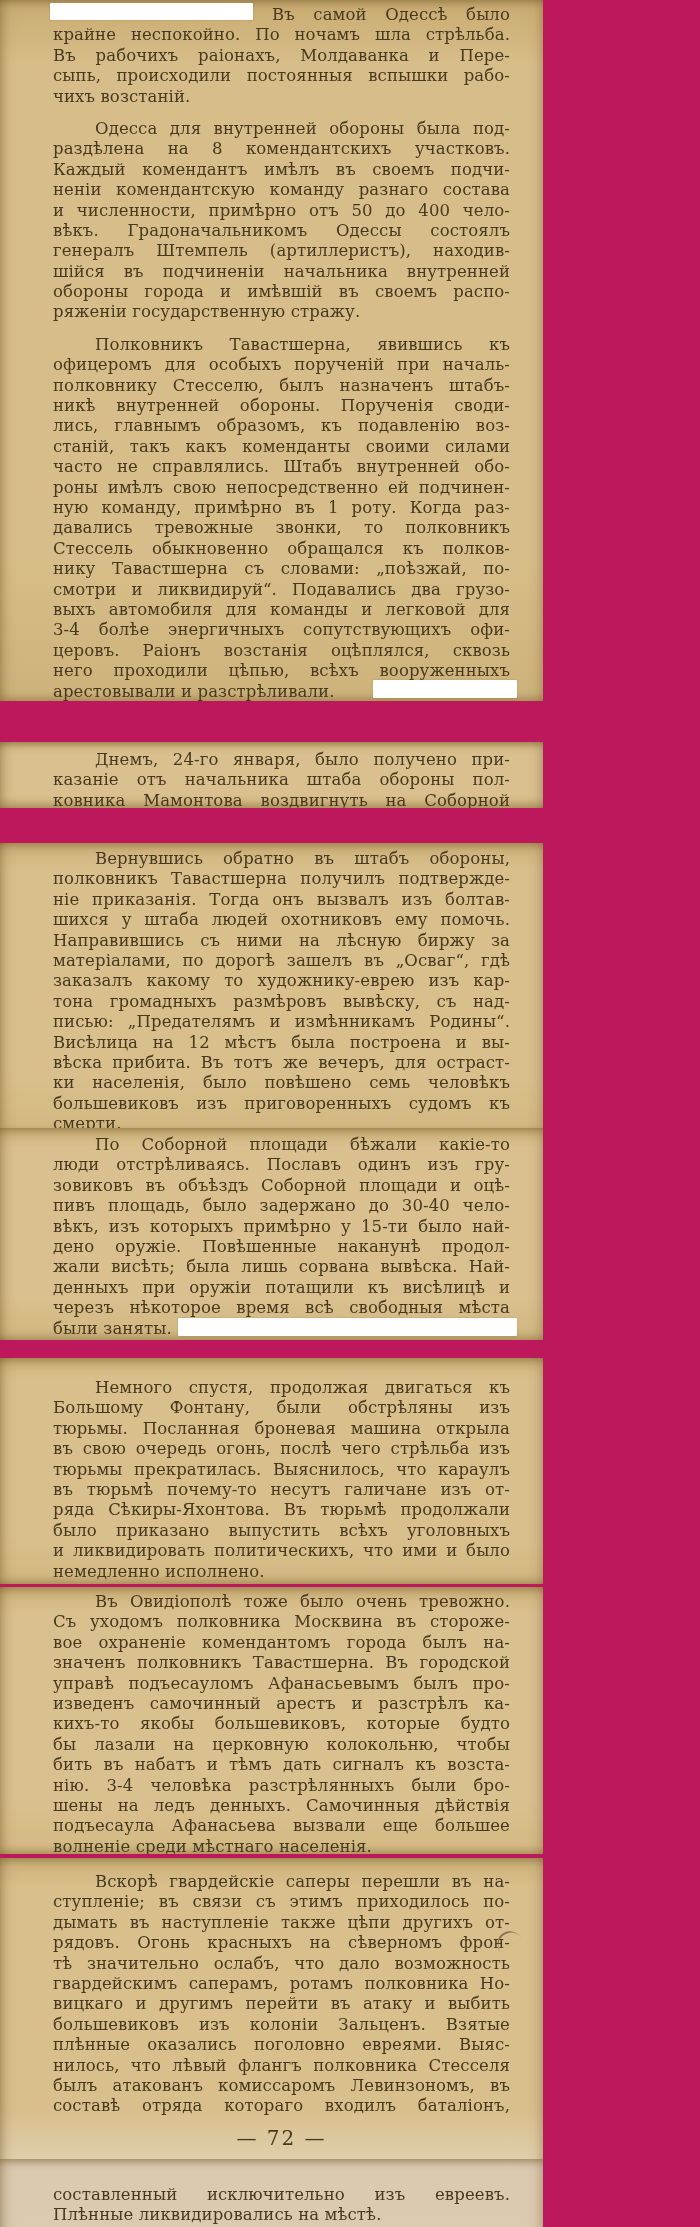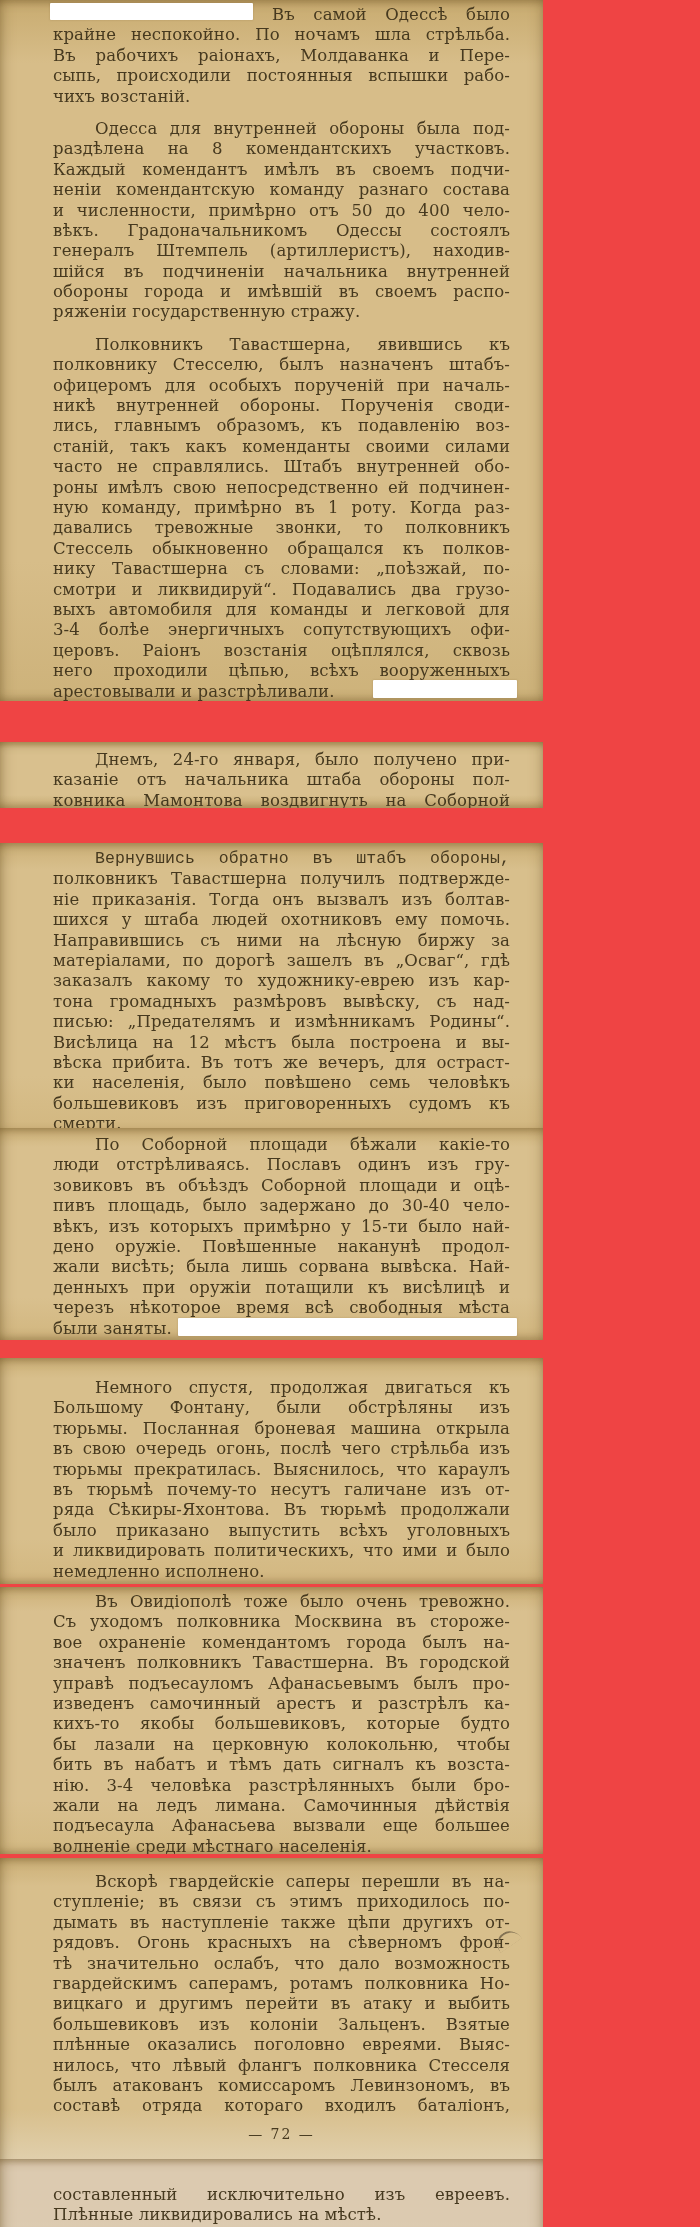--- a/index.html
+++ b/index.html
@@ -1,41 +1,41 @@
 <!DOCTYPE html>
 <html><head>
 <meta charset="utf-8">
 <style>
   html,body{margin:0;padding:0;}
   body{
     width:700px;height:2227px;position:relative;background:#ffffff;
     font-family:"DejaVu Serif","Liberation Serif",serif;
     overflow:hidden;
   }
-  .scan-page{position:absolute;left:0;top:0;width:700px;height:2227px;background:#ef4444;}
+  .scan-page{position:absolute;left:0;top:0;width:700px;height:2227px;background:#be185d;}
   .strip{
     position:absolute;left:0;width:543px;
     box-shadow:
       inset 0 8px 10px -6px rgba(108,82,36,.50),
       inset 0 -8px 10px -6px rgba(108,82,36,.42),
       inset 10px 0 14px -9px rgba(108,82,36,.50),
       inset -10px 0 14px -9px rgba(108,82,36,.38);
     overflow:hidden;
   }
   .col{position:relative;margin-left:53px;width:457px;}
   .line{
     height:20.4px;line-height:20.4px;font-size:16.5px;color:#46391f;
     text-align:justify;text-align-last:justify;
     letter-spacing:0.1px;overflow:hidden;
   }
   .line.last{text-align-last:left;}
   .redaction{position:absolute;background:#ffffff;border-radius:1px;box-shadow:0 0 2px rgba(120,95,45,.35);}
   .pagenum{
     position:absolute;left:53px;width:457px;text-align:center;
-    font-size:14px;color:#46391f;letter-spacing:2px;
+    font-size:20px;color:#46391f;letter-spacing:2px;
   }
   .penmark{
     position:absolute;width:26px;height:13px;border-top:2px solid #6e5f45;
     border-radius:50% 50% 0 0 / 100% 100% 0 0;transform:rotate(-35deg);opacity:.8;
   }
 </style>
 </head>
 <body>
 
 <div class="scan-page" id="scan-page">
@@ -55,22 +55,22 @@
           <div class="line">неніи комендантскую команду разнаго состава</div>
           <div class="line">и численности, примѣрно отъ 50 до 400 чело-</div>
           <div class="line">вѣкъ. Градоначальникомъ Одессы состоялъ</div>
           <div class="line">генералъ Штемпель (артиллеристъ), находив-</div>
           <div class="line">шійся въ подчиненіи начальника внутренней</div>
           <div class="line">обороны города и имѣвшій въ своемъ распо-</div>
           <div class="line last">ряженіи государственную стражу.</div>
         </div>
         <div class="para" style="margin-top: 12px;">
           <div class="line" style="padding-left: 42px;">Полковникъ Тавастшерна, явившись къ</div>
+          <div class="line">офицеромъ для особыхъ порученій при началь-</div>
           <div class="line">полковнику Стесселю, былъ назначенъ штабъ-</div>
-          <div class="line">офицеромъ для особыхъ порученій при началь-</div>
           <div class="line">никѣ внутренней обороны. Порученія своди-</div>
           <div class="line">лись, главнымъ образомъ, къ подавленію воз-</div>
           <div class="line">станій, такъ какъ коменданты своими силами</div>
           <div class="line">часто не справлялись. Штабъ внутренней обо-</div>
           <div class="line">роны имѣлъ свою непосредственно ей подчинен-</div>
           <div class="line">ную команду, примѣрно въ 1 роту. Когда раз-</div>
           <div class="line">давались тревожные звонки, то полковникъ</div>
           <div class="line">Стессель обыкновенно обращался къ полков-</div>
           <div class="line">нику Тавастшерна съ словами: „поѣзжай, по-</div>
           <div class="line">смотри и ликвидируй“. Подавались два грузо-</div>
@@ -91,21 +91,21 @@
           <div class="line">казаніе отъ начальника штаба обороны пол-</div>
           <div class="line">ковника Мамонтова воздвигнуть на Соборной</div>
           <div class="line last">площади висѣлицу.</div>
         </div>
       </div>
       <div class="redaction" style="left: 252px; top: 68px; width: 265px; height: 18px;"></div>
     </div>
     <div class="strip" style="top: 843px; height: 291px; background: linear-gradient(rgb(204, 176, 119) 0%, rgb(216, 191, 140) 9%, rgb(216, 191, 140) 80%, rgb(210, 183, 128) 100%);">
       <div class="col" style="padding-top: 6px;">
         <div class="para">
-          <div class="line" style="padding-left: 42px; font-family: Liberation Mono, monospace;">Вернувшись обратно въ штабъ обороны,</div>
+          <div class="line" style="padding-left: 42px;">Вернувшись обратно въ штабъ обороны,</div>
           <div class="line">полковникъ Тавастшерна получилъ подтвержде-</div>
           <div class="line">ніе приказанія. Тогда онъ вызвалъ изъ болтав-</div>
           <div class="line">шихся у штаба людей охотниковъ ему помочь.</div>
           <div class="line">Направившись съ ними на лѣсную биржу за</div>
           <div class="line">матеріалами, по дорогѣ зашелъ въ „Осваг“, гдѣ</div>
           <div class="line">заказалъ какому то художнику-еврею изъ кар-</div>
           <div class="line">тона громадныхъ размѣровъ вывѣску, съ над-</div>
           <div class="line">писью: „Предателямъ и измѣнникамъ Родины“.</div>
           <div class="line">Висѣлица на 12 мѣстъ была построена и вы-</div>
           <div class="line">вѣска прибита. Въ тотъ же вечеръ, для остраст-</div>
@@ -154,21 +154,21 @@
           <div class="line" style="padding-left: 42px;">Въ Овидіополѣ тоже было очень тревожно.</div>
           <div class="line">Съ уходомъ полковника Москвина въ стороже-</div>
           <div class="line">вое охраненіе комендантомъ города былъ на-</div>
           <div class="line">значенъ полковникъ Тавастшерна. Въ городской</div>
           <div class="line">управѣ подъесауломъ Афанасьевымъ былъ про-</div>
           <div class="line">изведенъ самочинный арестъ и разстрѣлъ ка-</div>
           <div class="line">кихъ-то якобы большевиковъ, которые будто</div>
           <div class="line">бы лазали на церковную колокольню, чтобы</div>
           <div class="line">бить въ набатъ и тѣмъ дать сигналъ къ возста-</div>
           <div class="line">нію. 3-4 человѣка разстрѣлянныхъ были бро-</div>
-          <div class="line">жали на ледъ лимана. Самочинныя дѣйствія</div>
+          <div class="line">шены на ледъ денныхъ. Самочинныя дѣйствія</div>
           <div class="line">подъесаула Афанасьева вызвали еще большее</div>
           <div class="line last">волненіе среди мѣстнаго населенія.</div>
         </div>
       </div>
     </div>
     <div class="strip" style="top: 1858px; height: 314px; background: linear-gradient(rgb(204, 176, 119) 0%, rgb(216, 191, 140) 9%, rgb(216, 191, 140) 80%, rgb(226, 211, 180) 100%);">
       <div class="col" style="padding-top: 14px;">
         <div class="para">
           <div class="line" style="padding-left: 42px;">Вскорѣ гвардейскіе саперы перешли въ на-</div>
           <div class="line">ступленіе; въ связи съ этимъ приходилось по-</div>

